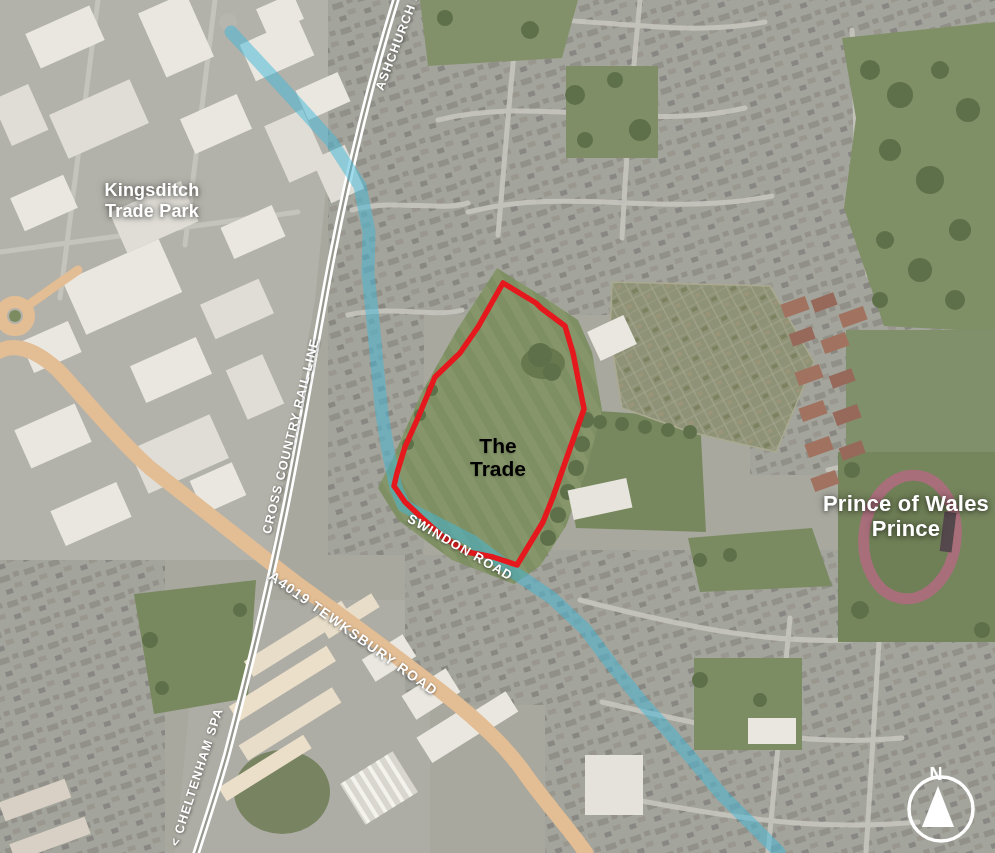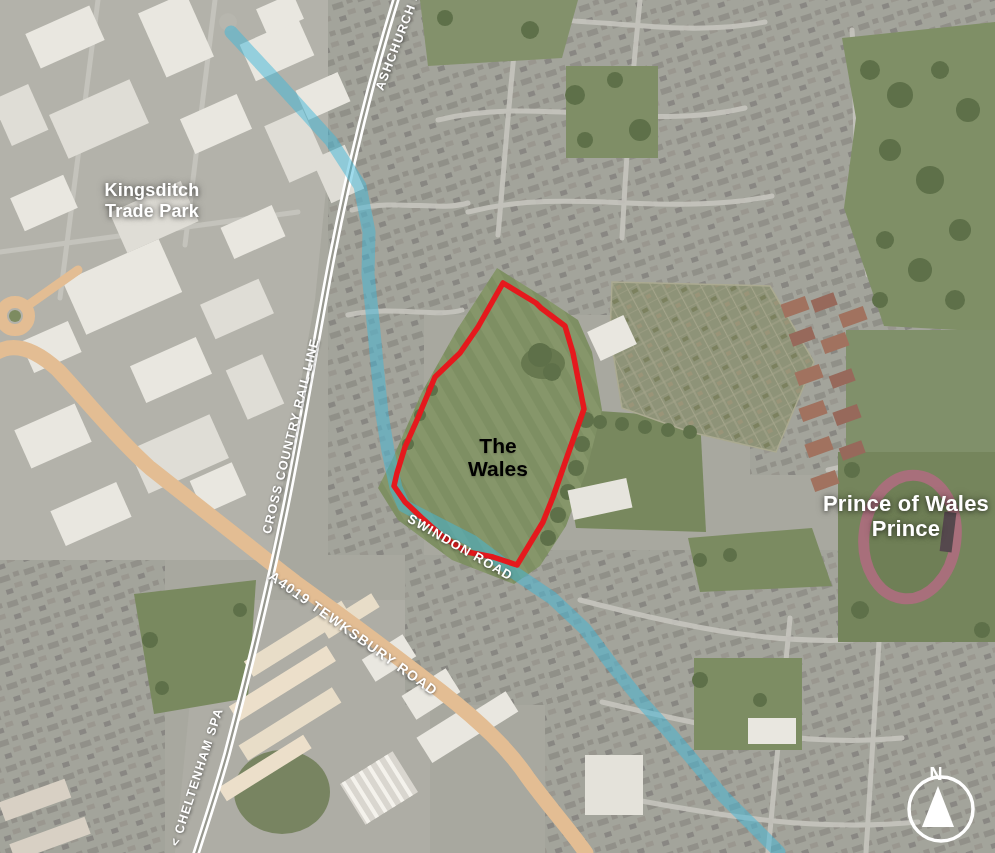--- a/index.html
+++ b/index.html
@@ -258,21 +258,21 @@
   </g>
 </svg>
 
 <div class="lbl place" id="lbl-kingsditch">
   <span>Kingsditch</span>
   <span>Trade Park</span>
 </div>
 
 <div class="lbl site-label">
   <span>The</span>
-  <span>Wales</span>
+  <span>Trade</span>
 </div>
 
 <div class="lbl place" id="lbl-stadium">
   <span>Prince of Wales</span>
   <span>Prince</span>
 </div>
 
 <div class="lbl road" id="lbl-swindon">SWINDON ROAD</div>
 <div class="lbl road" id="lbl-a4019">A4019 TEWKSBURY ROAD</div>
 <div class="lbl road" id="lbl-railline">CROSS COUNTRY RAIL LINE</div>

